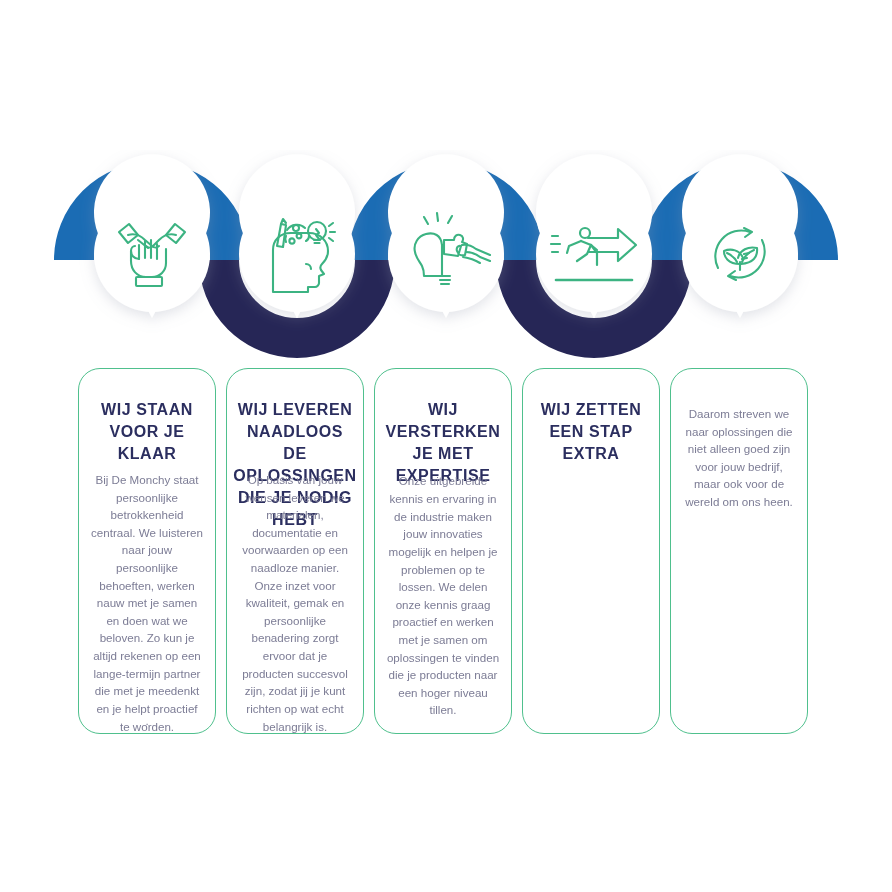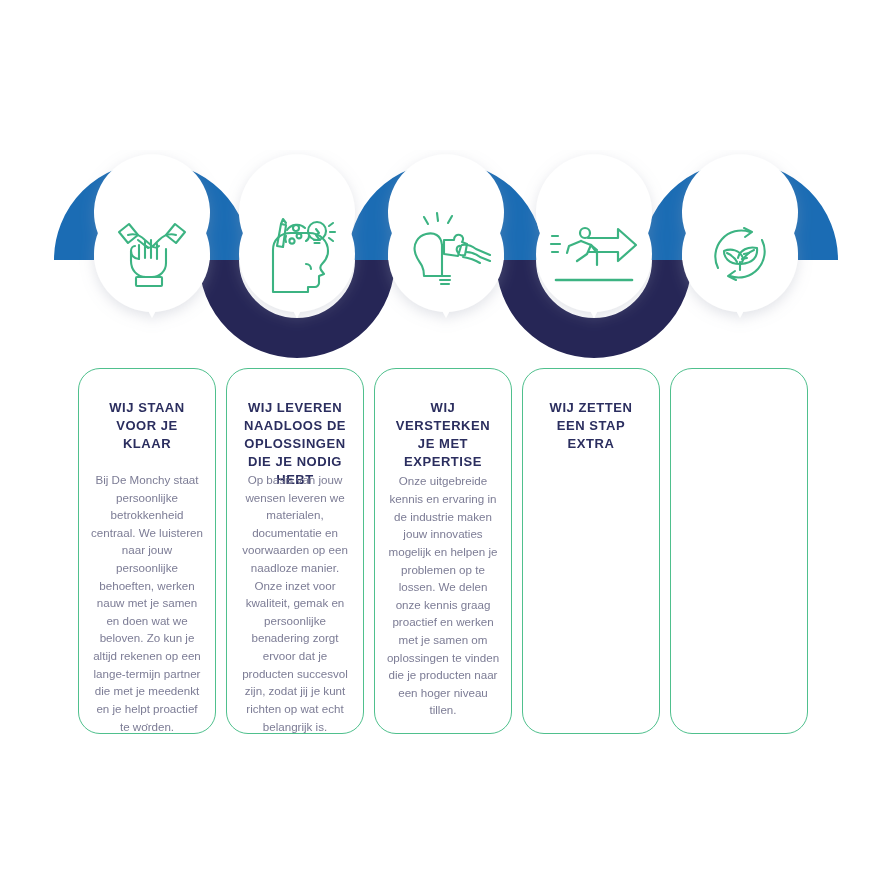--- a/index.html
+++ b/index.html
@@ -52,21 +52,21 @@
     border: 1.6px solid #4fc08d;
     border-radius: 22px;
     background: #ffffff;
     padding: 30px 11px 14px 11px;
     display: flex;
     flex-direction: column;
     align-items: center;
     overflow: hidden;
   }
   .card-title {
-    font-size: 13px;
+    font-size: 16px;
     line-height: 1.38;
     font-weight: bold;
     color: #2b2e5f;
     letter-spacing: 0.55px;
     text-align: center;
     text-transform: uppercase;
     margin: 0 0 4px 0;
     min-height: 62px;
   }
   .card-body {
@@ -280,16 +280,17 @@
     <div class="card">
       <div class="card-title">WIJ VERSTERKEN JE MET EXPERTISE</div>
       <div class="card-body">Onze uitgebreide kennis en ervaring in de industrie maken jouw innovaties mogelijk en helpen je problemen op te lossen. We delen onze kennis graag proactief en werken met je samen om oplossingen te vinden die je producten naar een hoger niveau tillen.</div>
     </div>
 
     <div class="card">
       <div class="card-title">WIJ ZETTEN EEN STAP EXTRA</div>
     </div>
 
     <div class="card">
+      <div class="card-body">Daarom streven we naar oplossingen die niet alleen goed zijn voor jouw bedrijf, maar ook voor de wereld om ons heen.</div>
     </div>
 
   </div>
 </div>
 
 </body></html>

